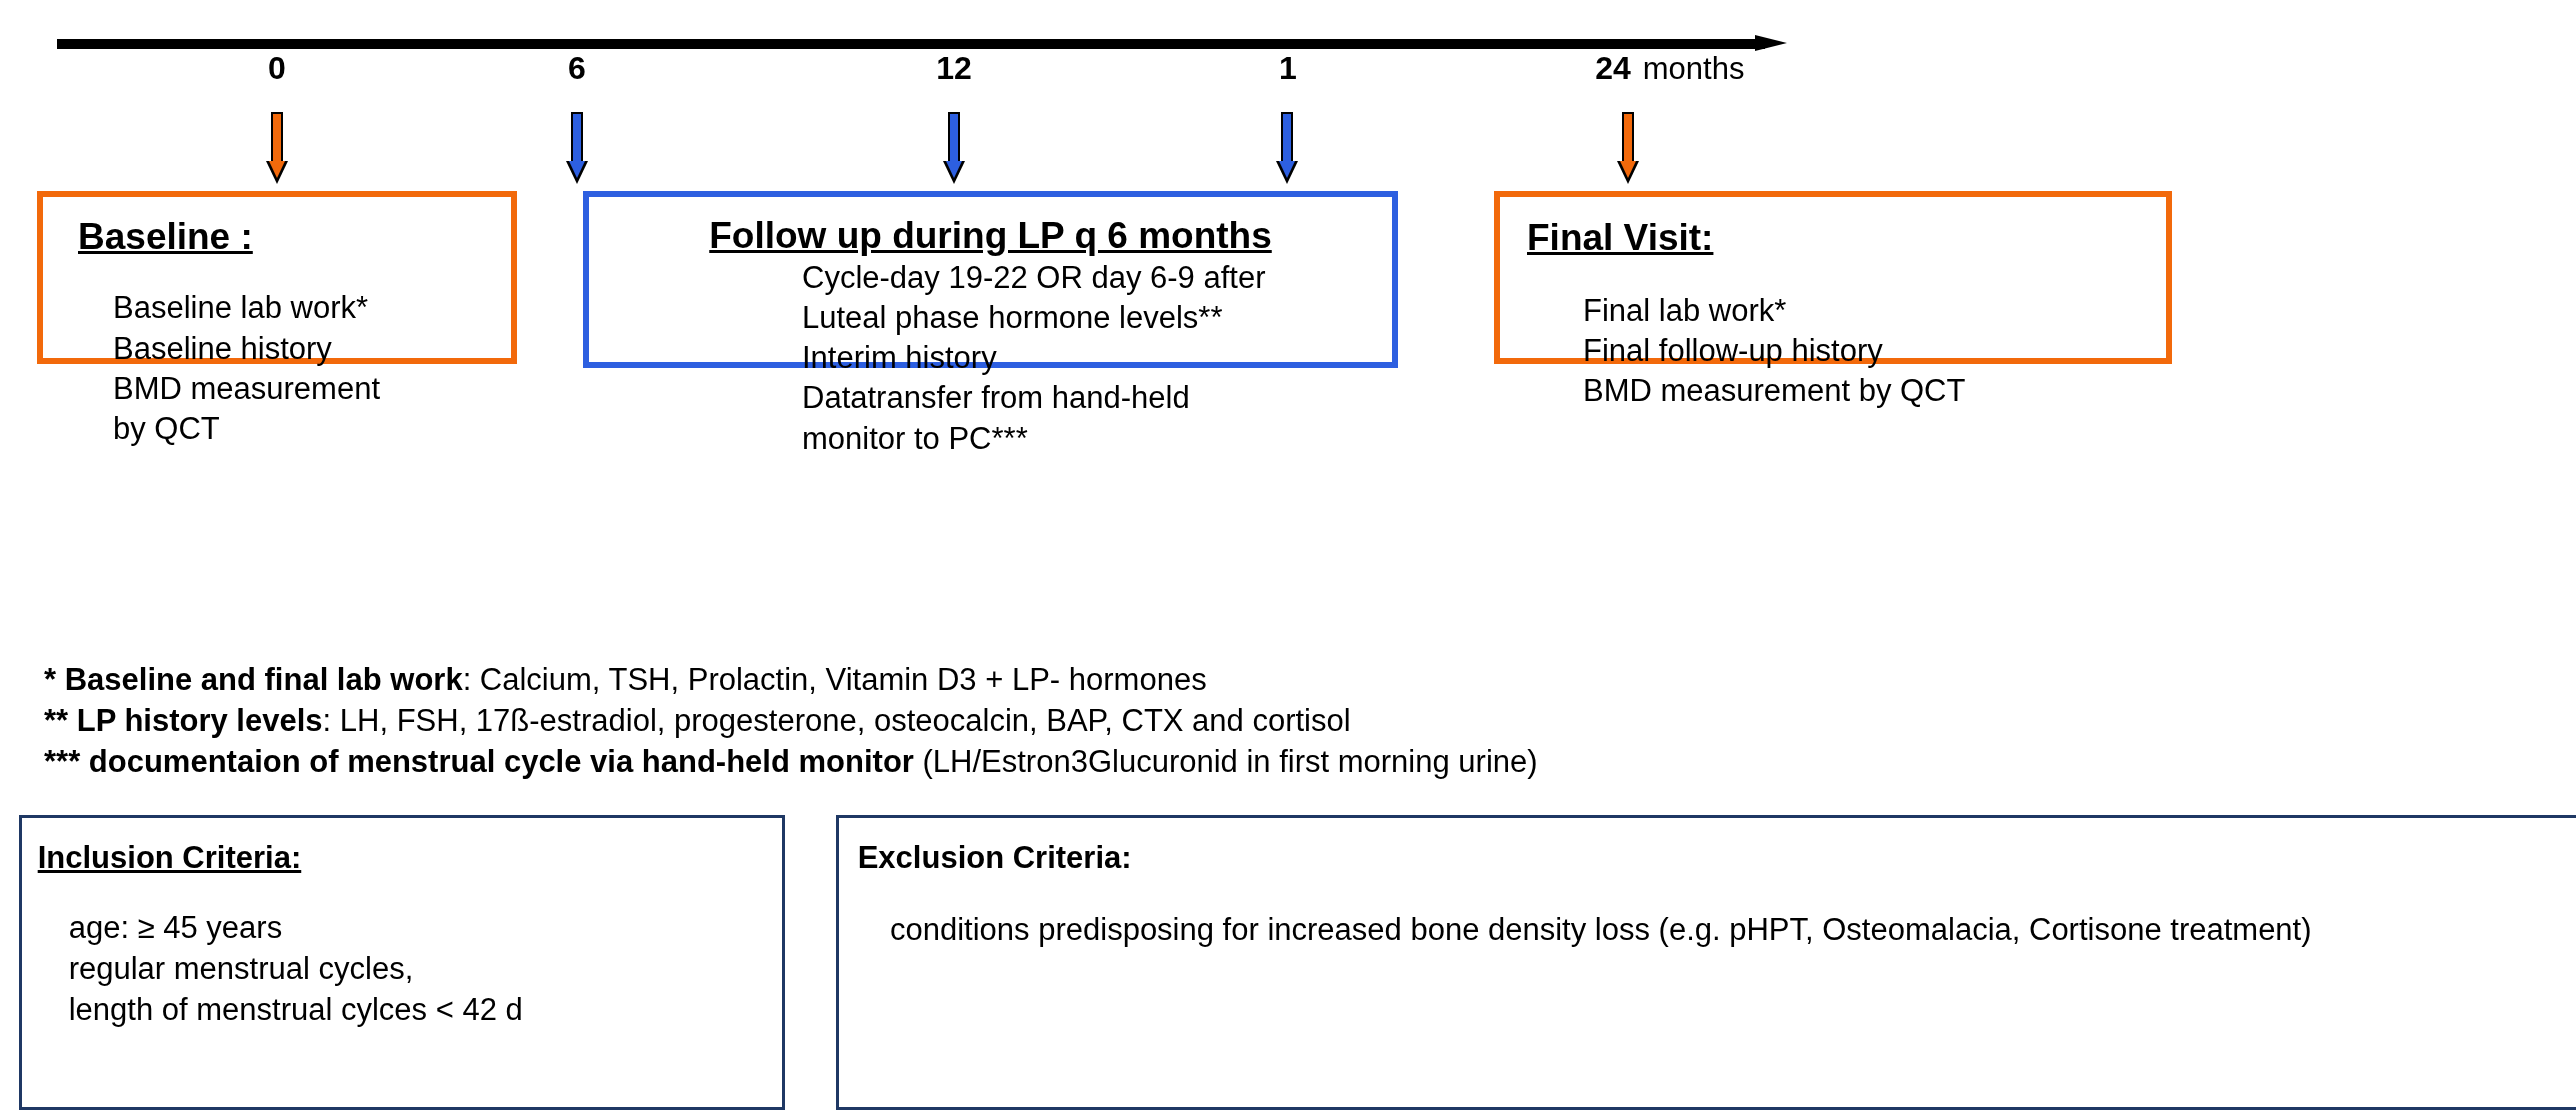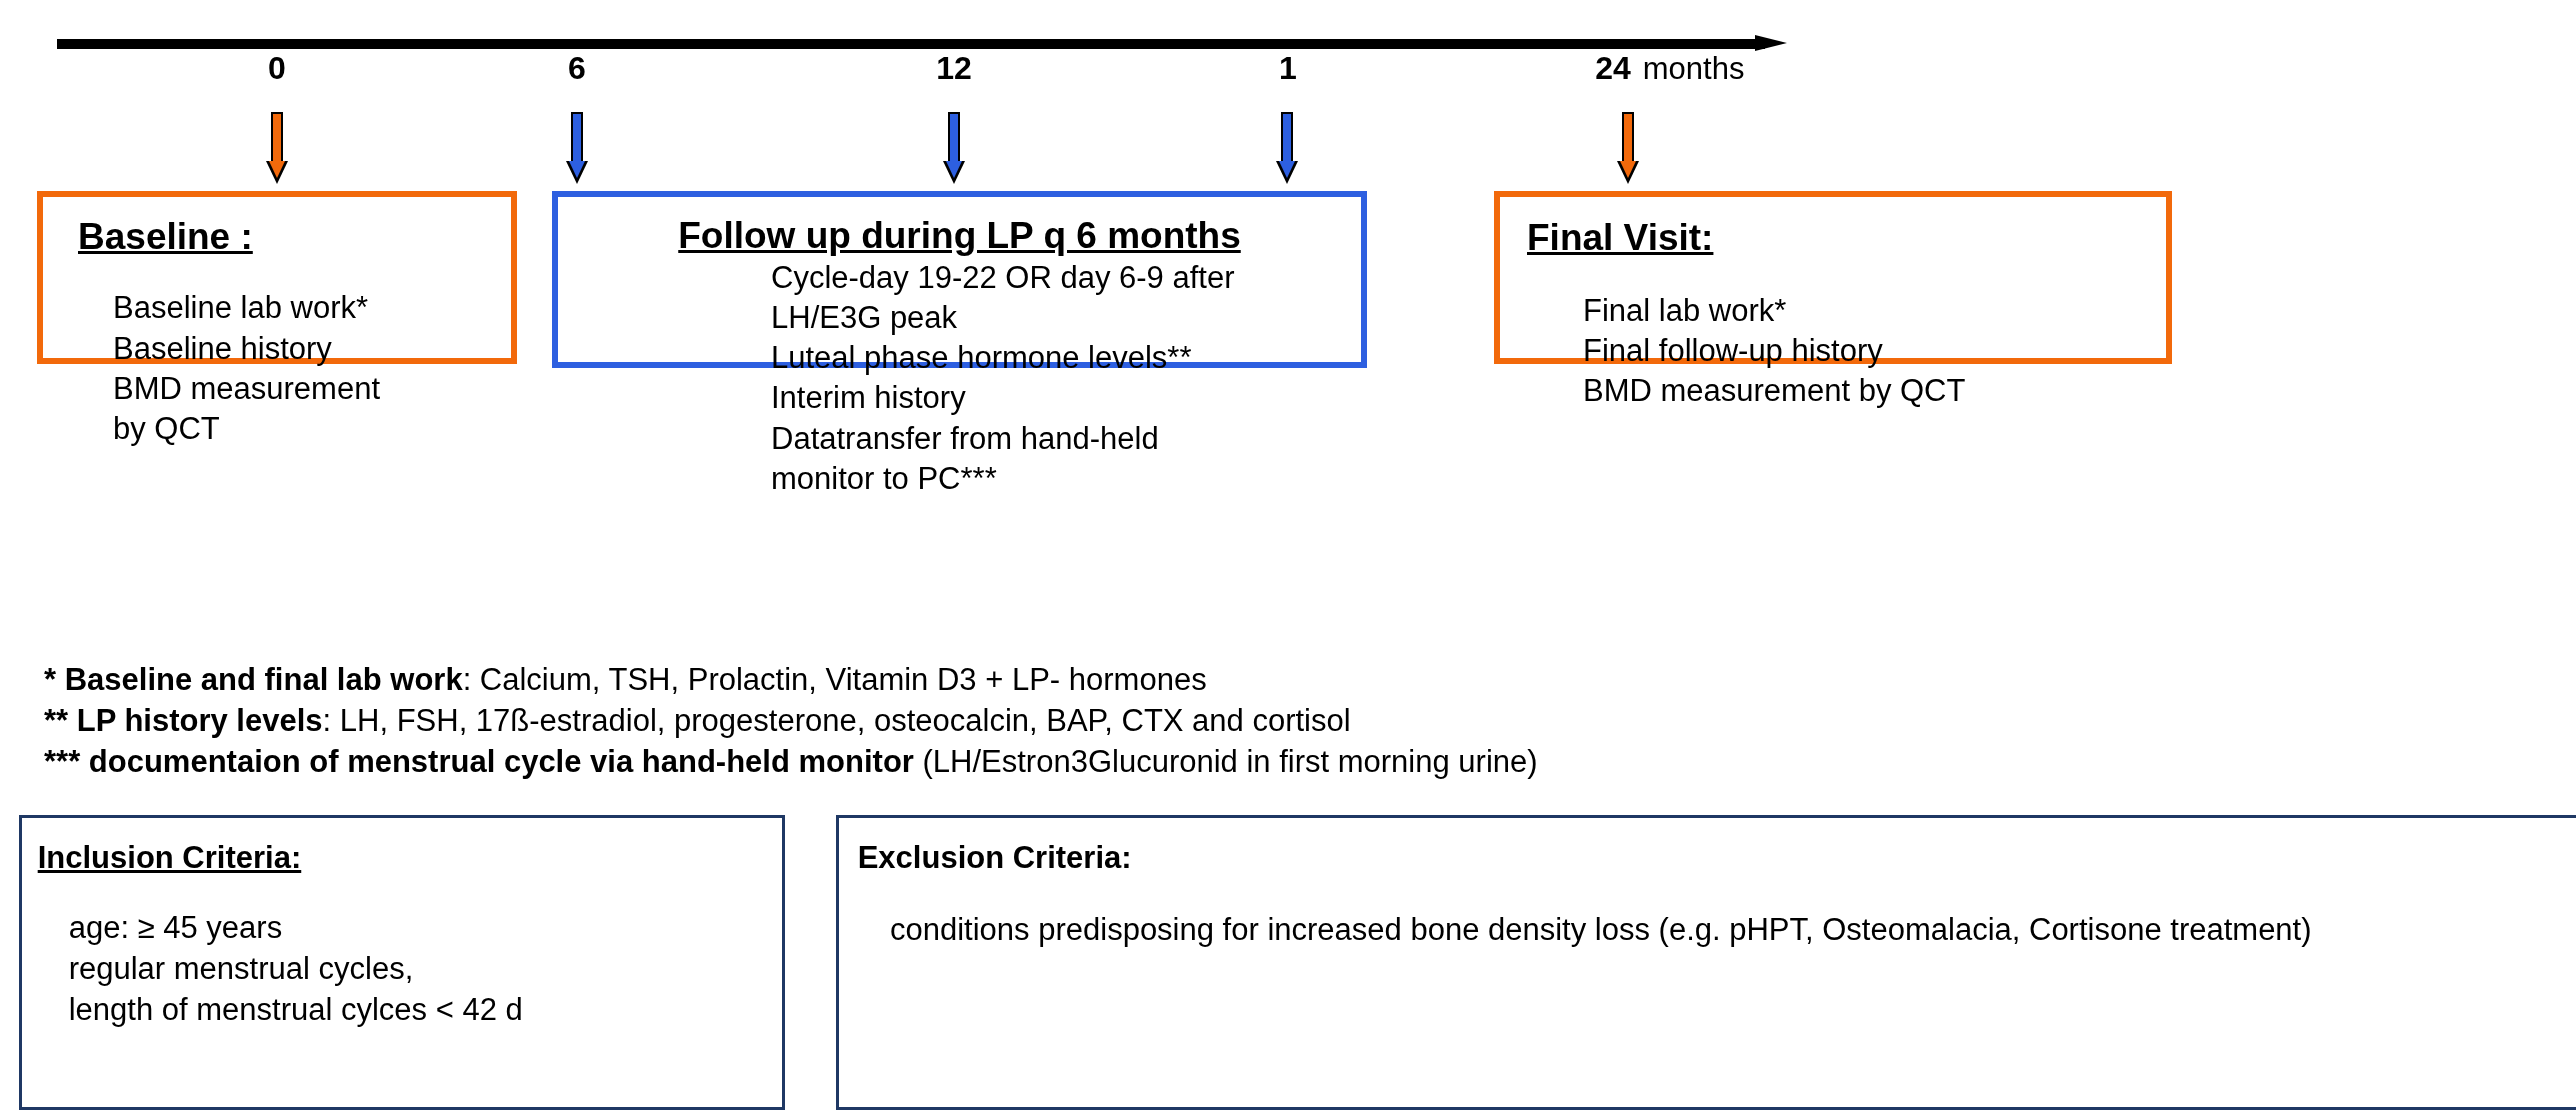--- a/index.html
+++ b/index.html
@@ -114,21 +114,21 @@
   .box-line {
     font-size: 31px;
     line-height: 1.30;
     white-space: nowrap;
   }
 
   #box-baseline { left: 37px;  top: 191px; width: 480px;  height: 173px; }
   #box-baseline .box-title { margin: 20px 0 0 35px; }
   #box-baseline .body { margin: 32px 0 0 70px; }
 
-  #box-followup { left: 552px; top: 191px; width: 815px; height: 177px; }
+  #box-followup { left: 583px; top: 191px; width: 815px; height: 177px; }
   #box-followup .box-title { margin: 18.7px auto 0 auto; width: 100%; }
   #box-followup .body { margin: 2.7px 0 0 213px; }
 
   #box-final { left: 1494px; top: 191px; width: 678px; height: 173px; }
   #box-final .box-title { margin: 21.3px 0 0 27px; }
   #box-final .body { margin: 33px 0 0 83px; }
 
   
   #footnotes {
     position: absolute;
@@ -223,21 +223,20 @@
         <div class="box-line">Baseline history</div>
         <div class="box-line">BMD measurement</div>
         <div class="box-line">by QCT</div>
       </div>
   </div>
 
   <div class="phase-box blue" id="box-followup">
     <div class="box-title centered">Follow up during LP q 6 months</div>
     <div class="body">
         <div class="box-line">Cycle-day 19-22 OR day 6-9 after</div>
-        <div class="box-line">LH/E3G peak</div>
         <div class="box-line">Luteal phase hormone levels**</div>
         <div class="box-line">Interim history</div>
         <div class="box-line">Datatransfer from hand-held</div>
         <div class="box-line">monitor to PC***</div>
       </div>
   </div>
 
   <div class="phase-box orange" id="box-final">
     <div class="box-title">Final Visit:</div>
     <div class="body">

